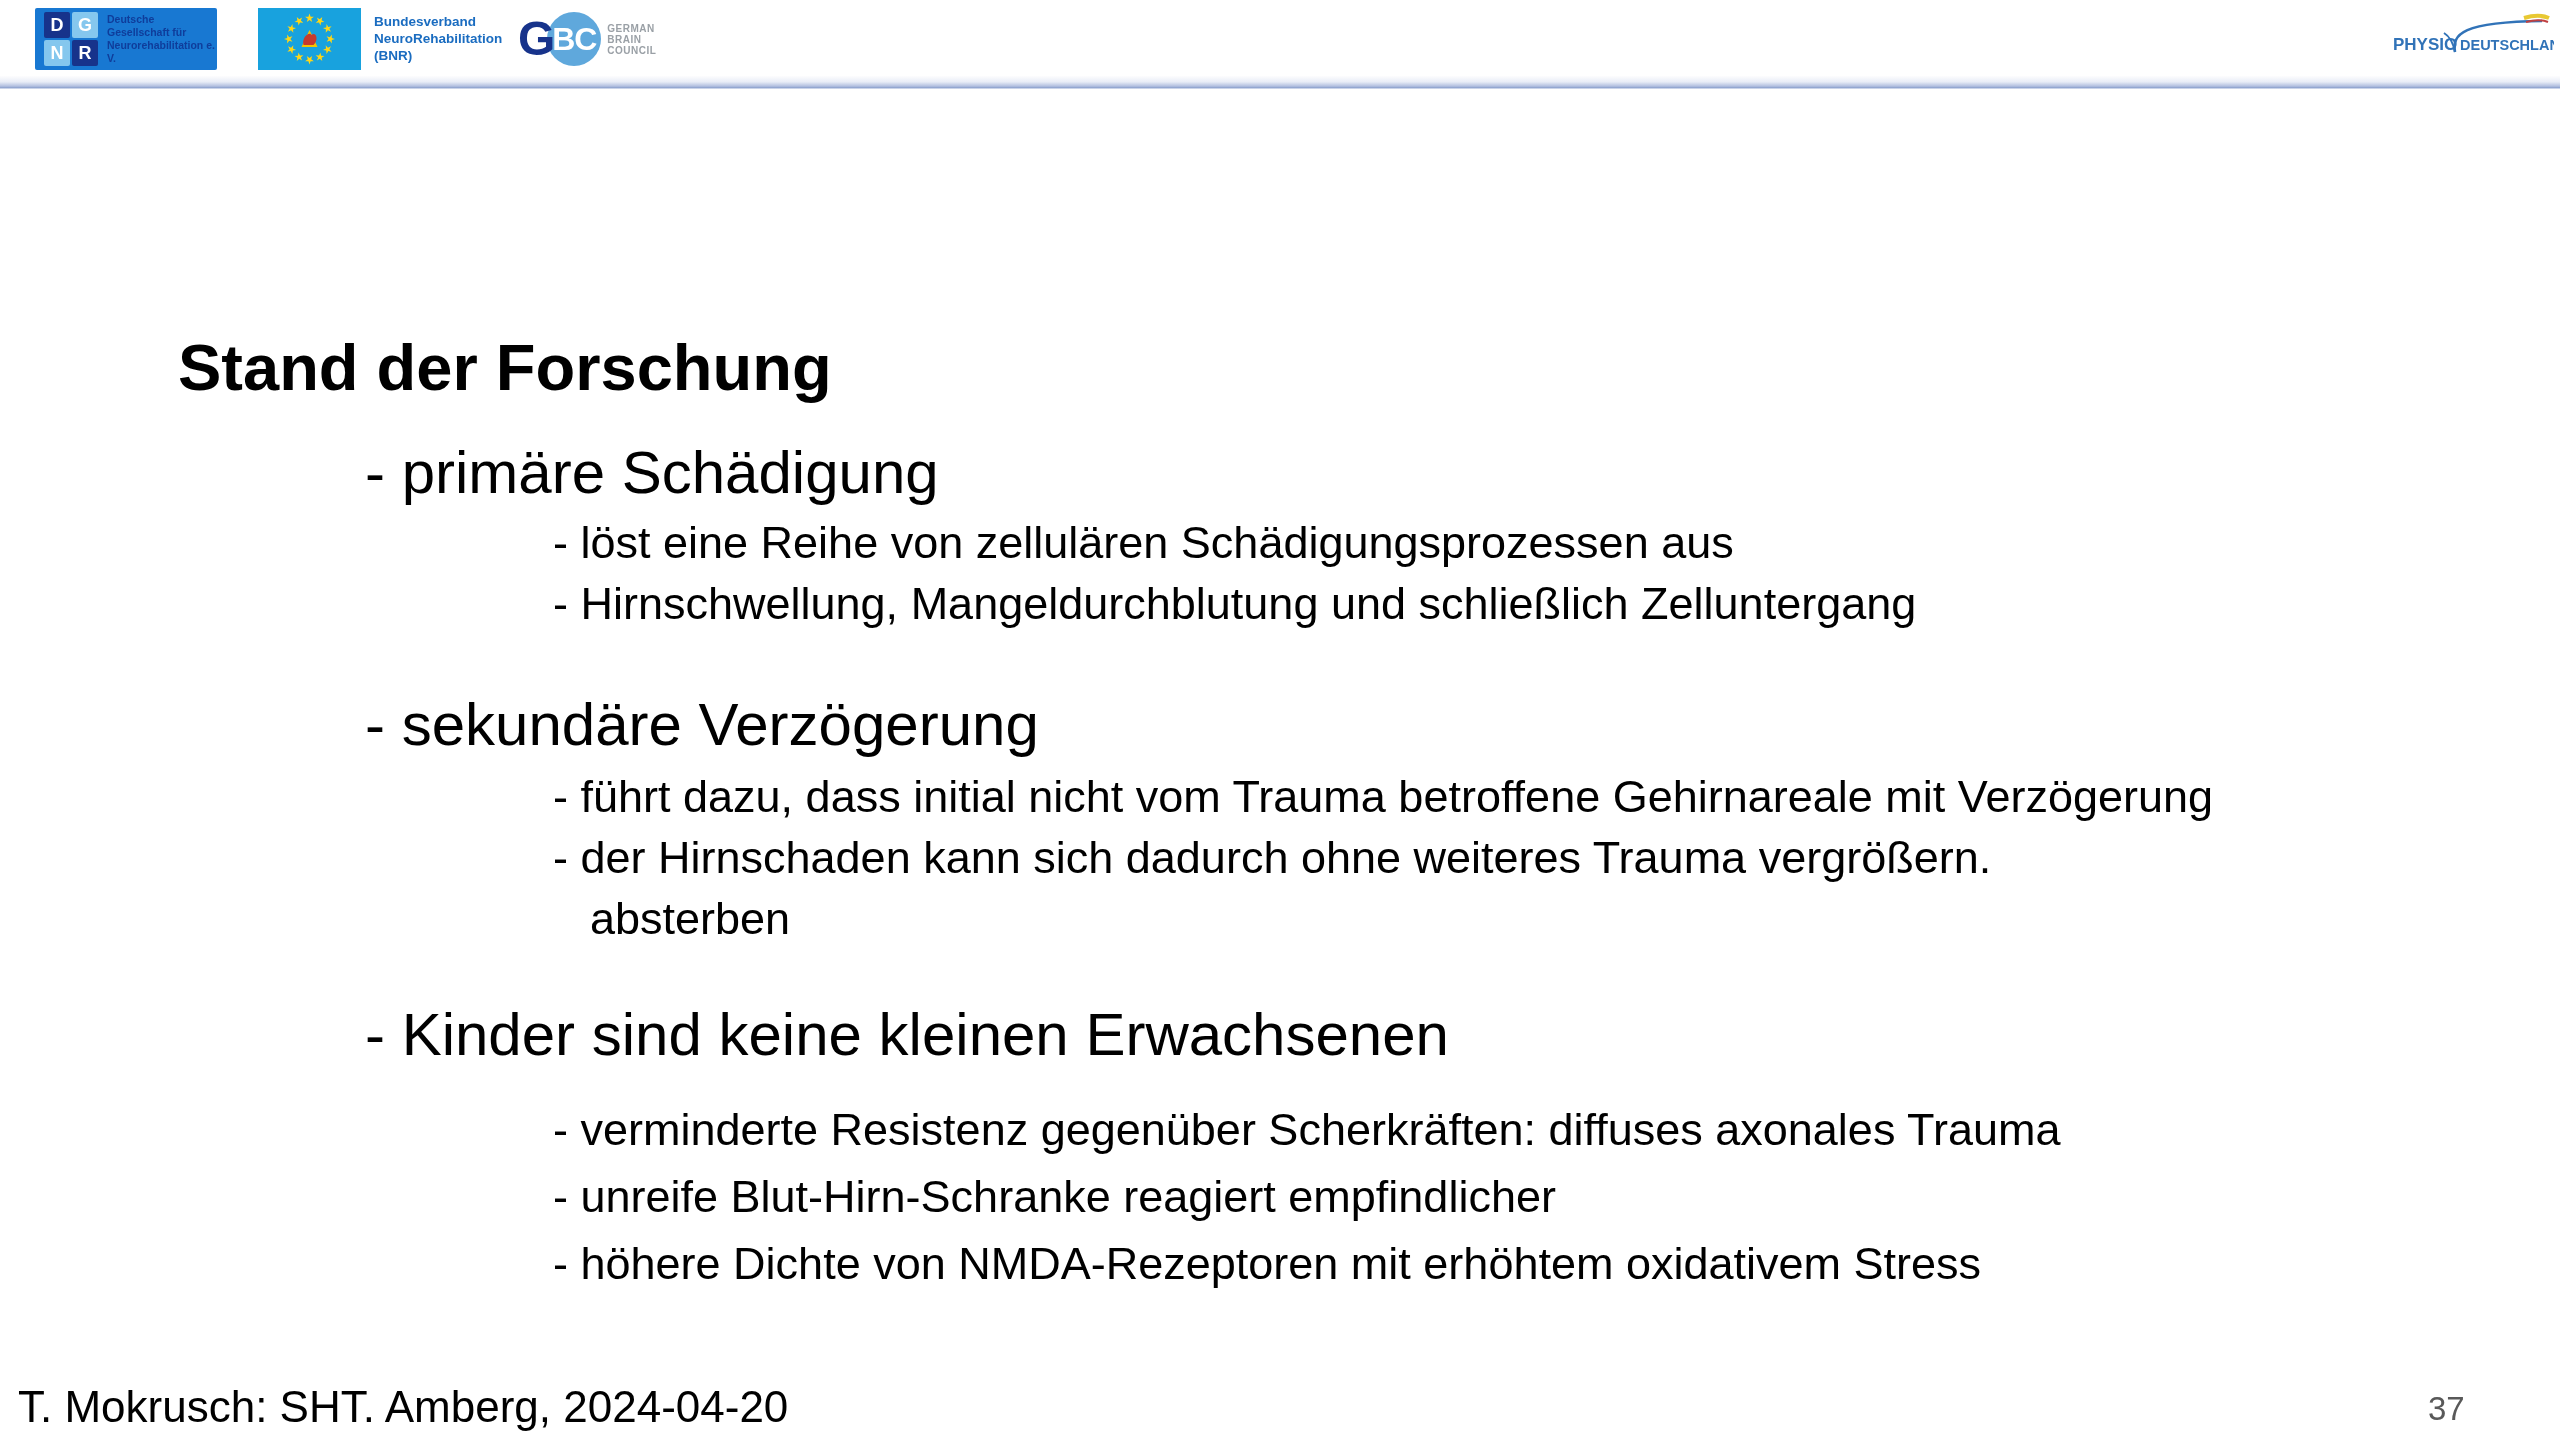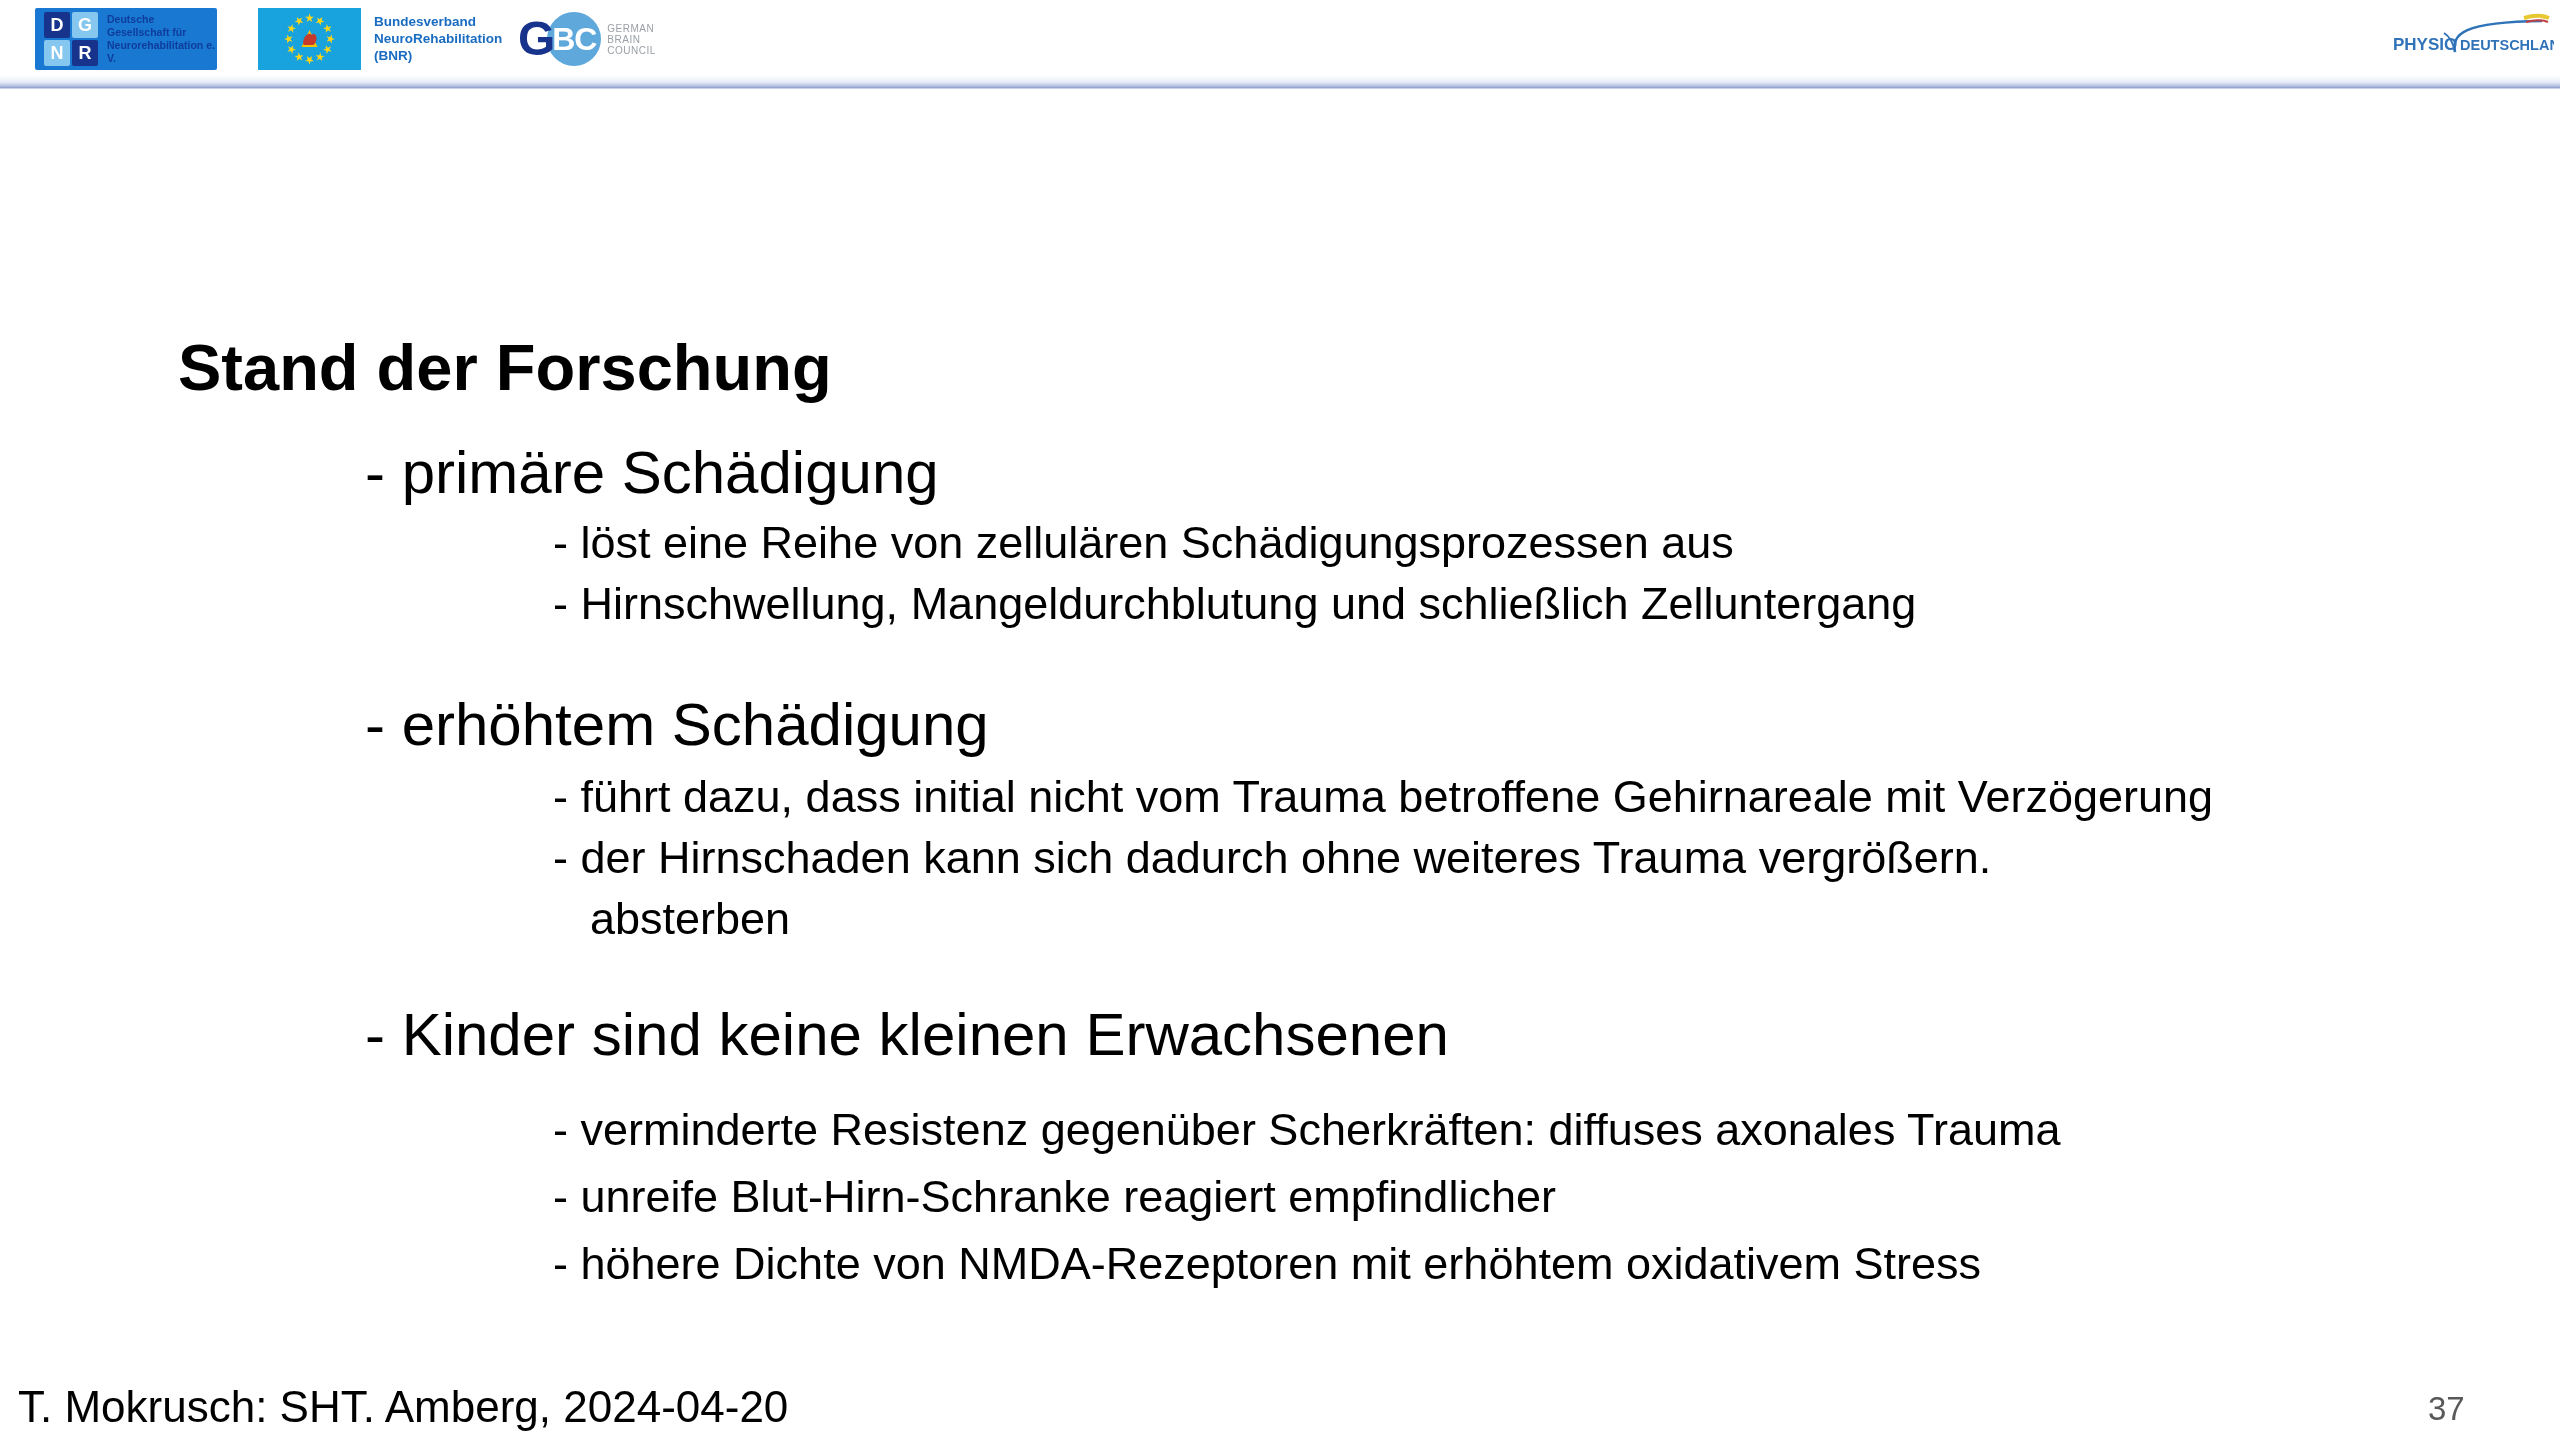--- a/index.html
+++ b/index.html
@@ -31,21 +31,21 @@
   .bnr-box { position:absolute; left:258px; top:8px; width:103px; height:62px; }
   .bnr-caption { position:absolute; left:374px; top:13px; color:#1a6cc0;
     font-size:13.5px; line-height:17px; font-weight:bold; }
 
   
   .gbc { position:absolute; left:518px; top:12px; display:flex; align-items:center; }
   .gbc-g { color:#17338b; font-size:48px; font-weight:bold; line-height:54px; z-index:2; }
   .gbc-circle { width:54px; height:54px; border-radius:50%; background:#5fa8dc;
     display:flex; align-items:center; justify-content:center; margin-left:-8px; }
   .gbc-circle span { color:#ffffff; font-size:32px; font-weight:bold; letter-spacing:-1px; }
-  .gbc-caption { margin-left:6px; color:#9aa0a6; font-size:10px; line-height:11px; letter-spacing:.5px; }
+  .gbc-caption { margin-left:6px; color:#9aa0a6; font-size:10px; line-height:11px; letter-spacing:.5px;font-weight:bold; }
 
   
   .physio { position:absolute; left:2392px; top:10px; width:162px; height:52px;text-align:center; }
   .physio svg { position:absolute; left:0; top:0; }
 
   
   .title {
     position:absolute; left:178px; top:330px;
     font-size:65px; font-weight:bold; color:#000000; letter-spacing:0;
   }
@@ -148,21 +148,21 @@
   <div class="divider"></div>
 
   <h1 class="title">Stand der Forschung</h1>
 
   <div class="sec-heading h1">- primäre Schädigung</div>
   <div class="sub s1">
     <div class="line">- löst eine Reihe von zellulären Schädigungsprozessen aus</div>
     <div class="line">- Hirnschwellung, Mangeldurchblutung und schließlich Zelluntergang</div>
   </div>
 
-  <div class="sec-heading h2">- erhöhtem Schädigung</div>
+  <div class="sec-heading h2">- sekundäre Verzögerung</div>
   <div class="sub s2">
     <div class="line">- führt dazu, dass initial nicht vom Trauma betroffene Gehirnareale mit Verzögerung</div>
     <div class="line">- der Hirnschaden kann sich dadurch ohne weiteres Trauma vergrößern.</div>
     <div class="line cont">absterben</div>
   </div>
 
   <div class="sec-heading h3">- Kinder sind keine kleinen Erwachsenen</div>
   <div class="sub s3">
     <div class="line">- verminderte Resistenz gegenüber Scherkräften: diffuses axonales Trauma</div>
     <div class="line">- unreife Blut-Hirn-Schranke reagiert empfindlicher</div>

